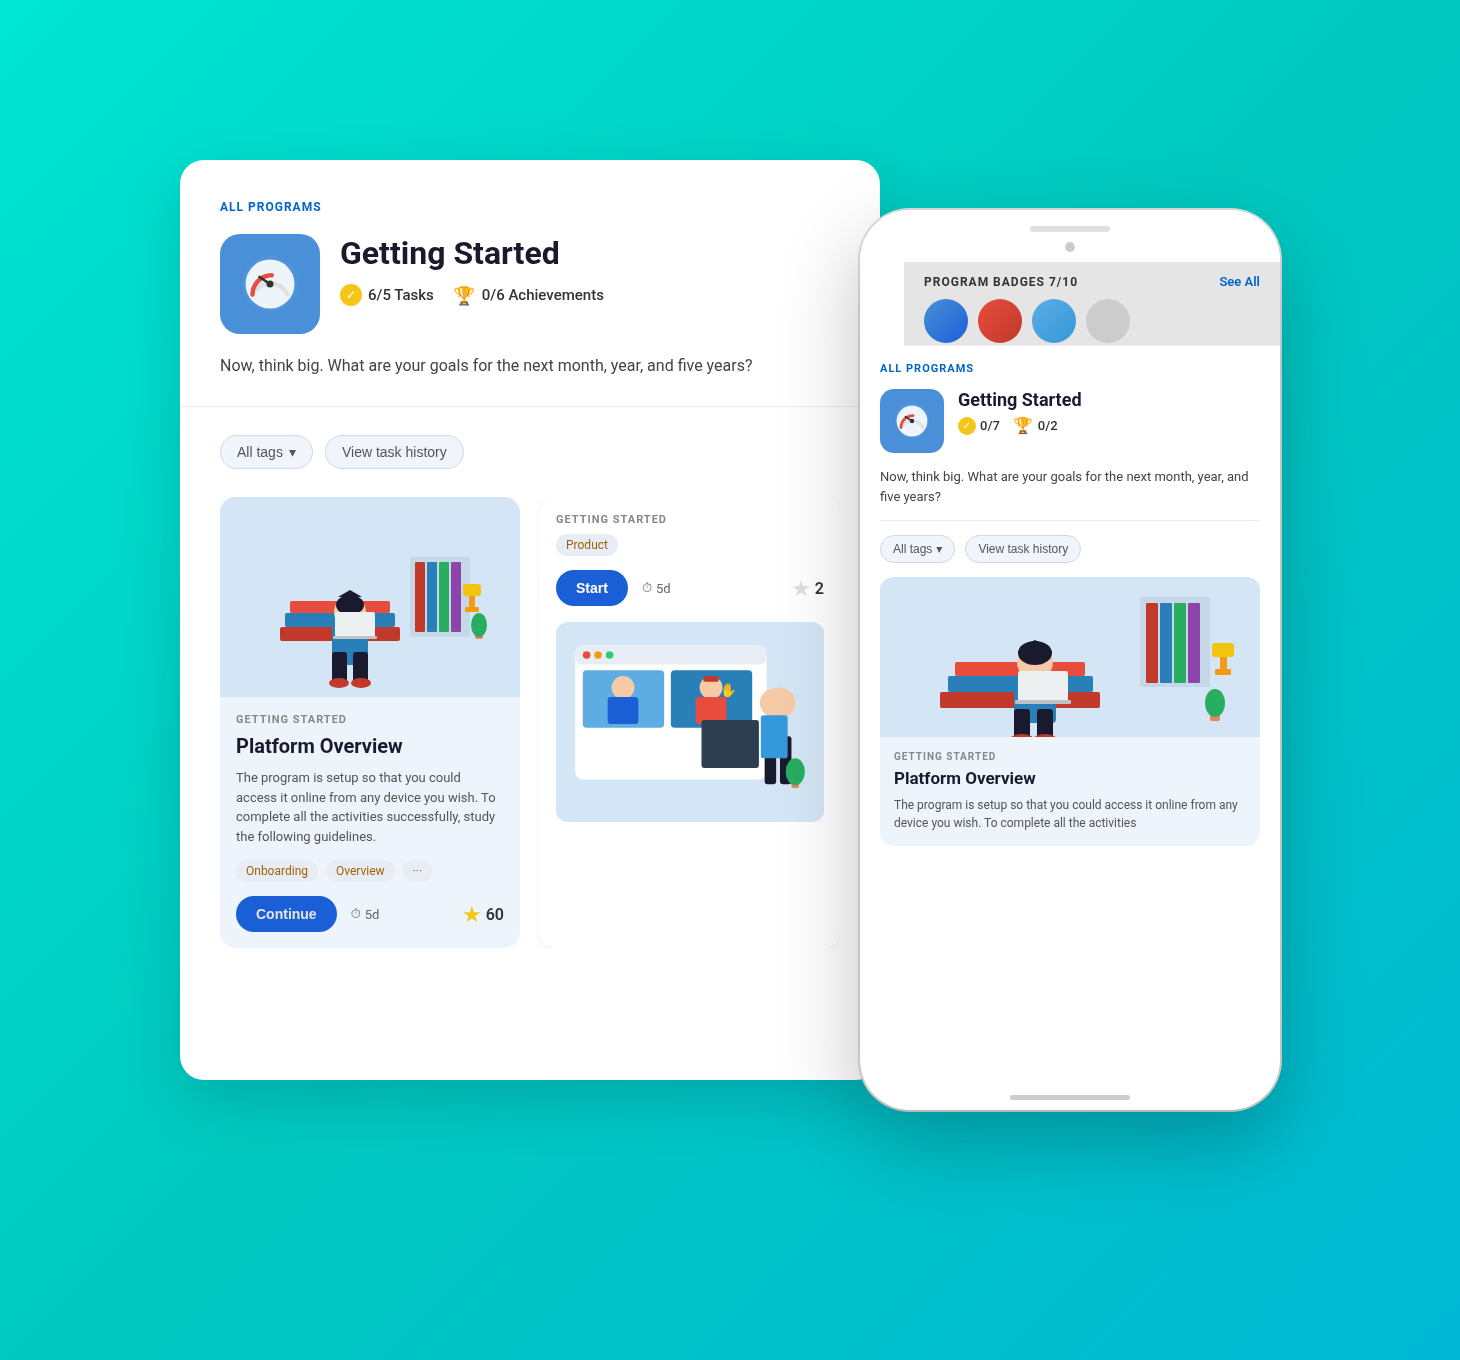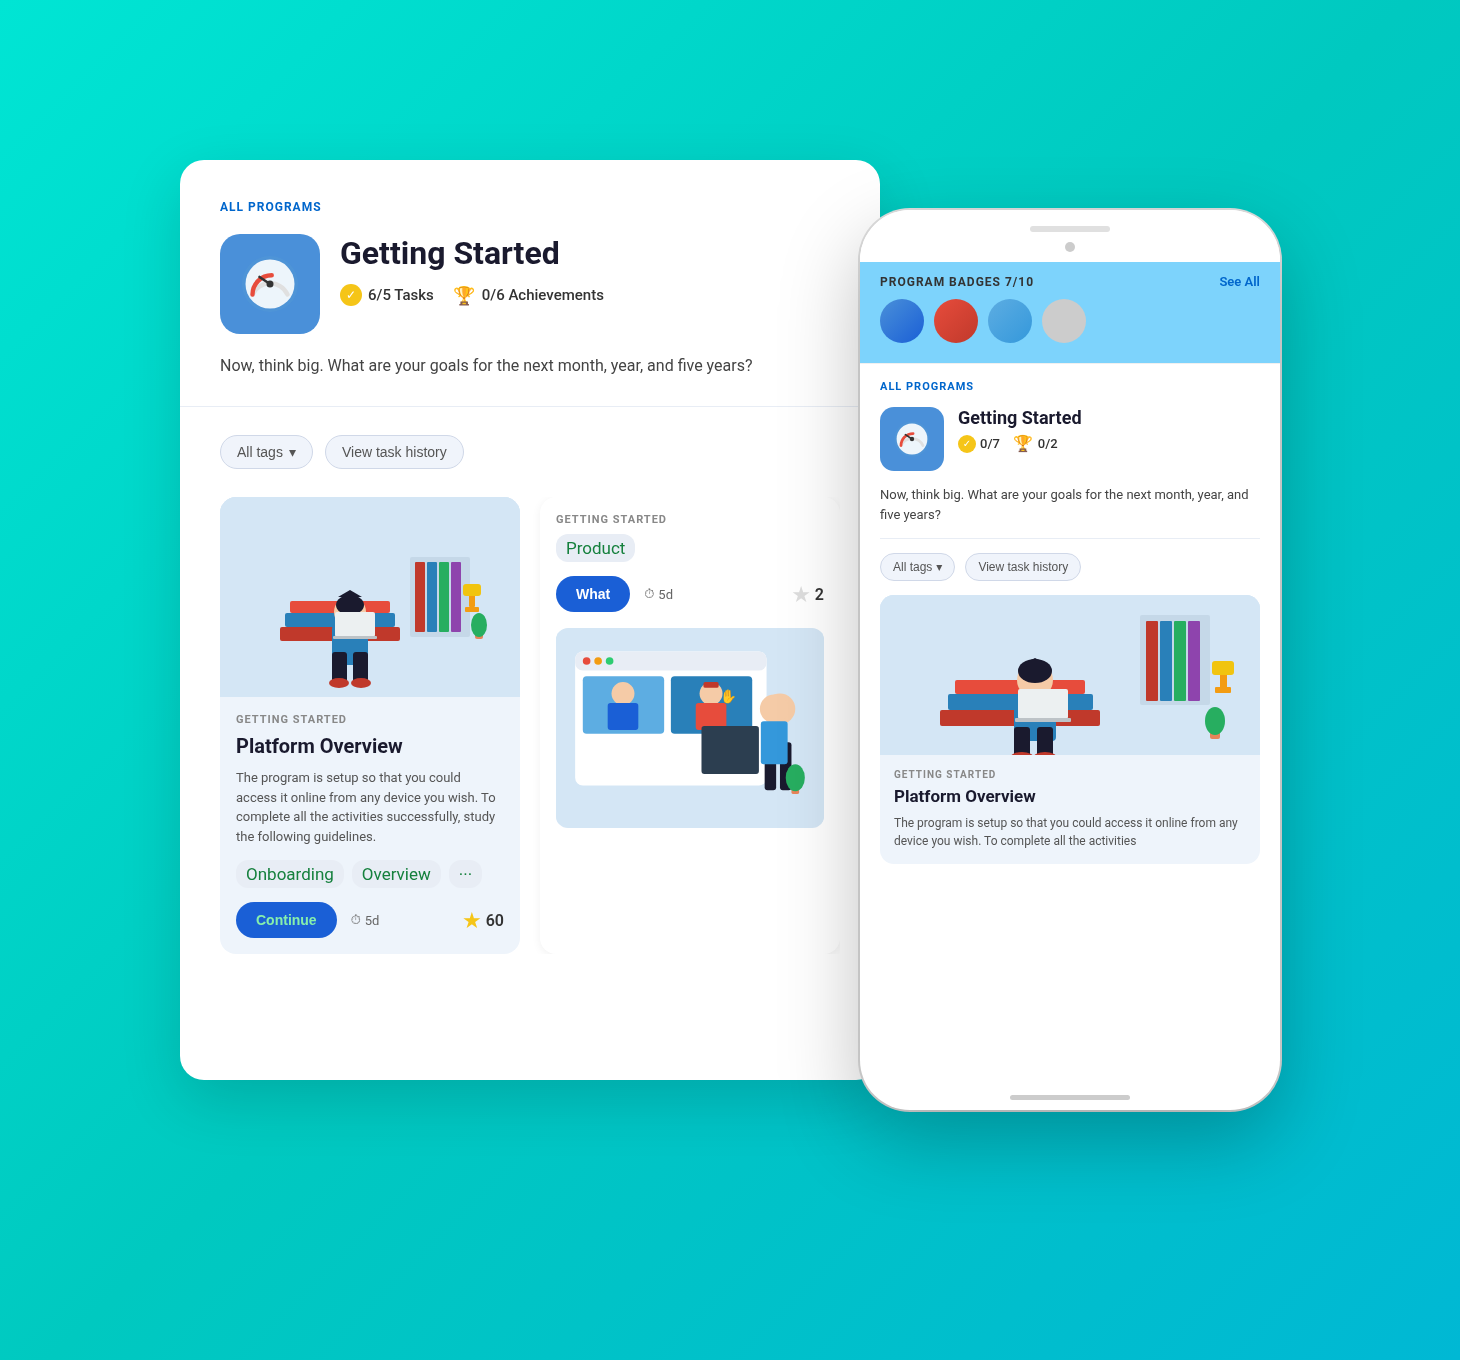--- a/index.html
+++ b/index.html
@@ -199,33 +199,33 @@
       display: flex;
       gap: 8px;
       flex-wrap: wrap;
       margin-bottom: 14px;
     }
 
     .tag {
       padding: 4px 10px;
       background: #e8edf5;
       border-radius: 12px;
-      font-size: 17px;
-      color: #15803d;
+      font-size: 12px;
+      color: #a16207;
     }
 
     .card-footer {
       display: flex;
       align-items: center;
       gap: 14px;
     }
 
     .btn-continue {
       background: #1a5fd6;
-      color: #86efac;
+      color: #e5e5e5;
       border: none;
       border-radius: 20px;
       padding: 10px 20px;
       font-size: 14px;
       font-weight: 600;
       cursor: pointer;
     }
 
     .btn-start {
       background: #1a5fd6;
@@ -309,23 +309,24 @@
     .phone-camera-dot {
       width: 10px;
       height: 10px;
       background: #ccc;
       border-radius: 50%;
       margin: 0 auto 10px;
     }
 
     
     .badges-section {
-      background: #7dd3fc;
-      padding: 12px 20px 20px;
+      background: #e5e5e5;
+      padding: 12px 20px 2px;
       border-bottom: 1px solid #f0f0f0;
+      margin-left: 44px;
     }
 
     .badges-header {
       display: flex;
       justify-content: space-between;
       align-items: center;
       margin-bottom: 10px;
     }
 
     .badges-title {
@@ -621,21 +622,21 @@
         </div>
       </div>
 
       <div class="task-card-2">
         <div class="task-card-body task-card-2-body">
           <div class="card-category">GETTING STARTED</div>
           <div class="card-tags">
             <span class="tag">Product</span>
           </div>
           <div class="card-footer">
-            <button class="btn-start">What</button>
+            <button class="btn-start">Start</button>
             <div class="time-info">
               <span>⏱</span>
               <span>5d</span>
             </div>
             <div class="star-rating">
               <span class="star-icon" style="color:#ddd;">★</span>
               <span class="rating-num">2</span>
             </div>
           </div>
         </div>

